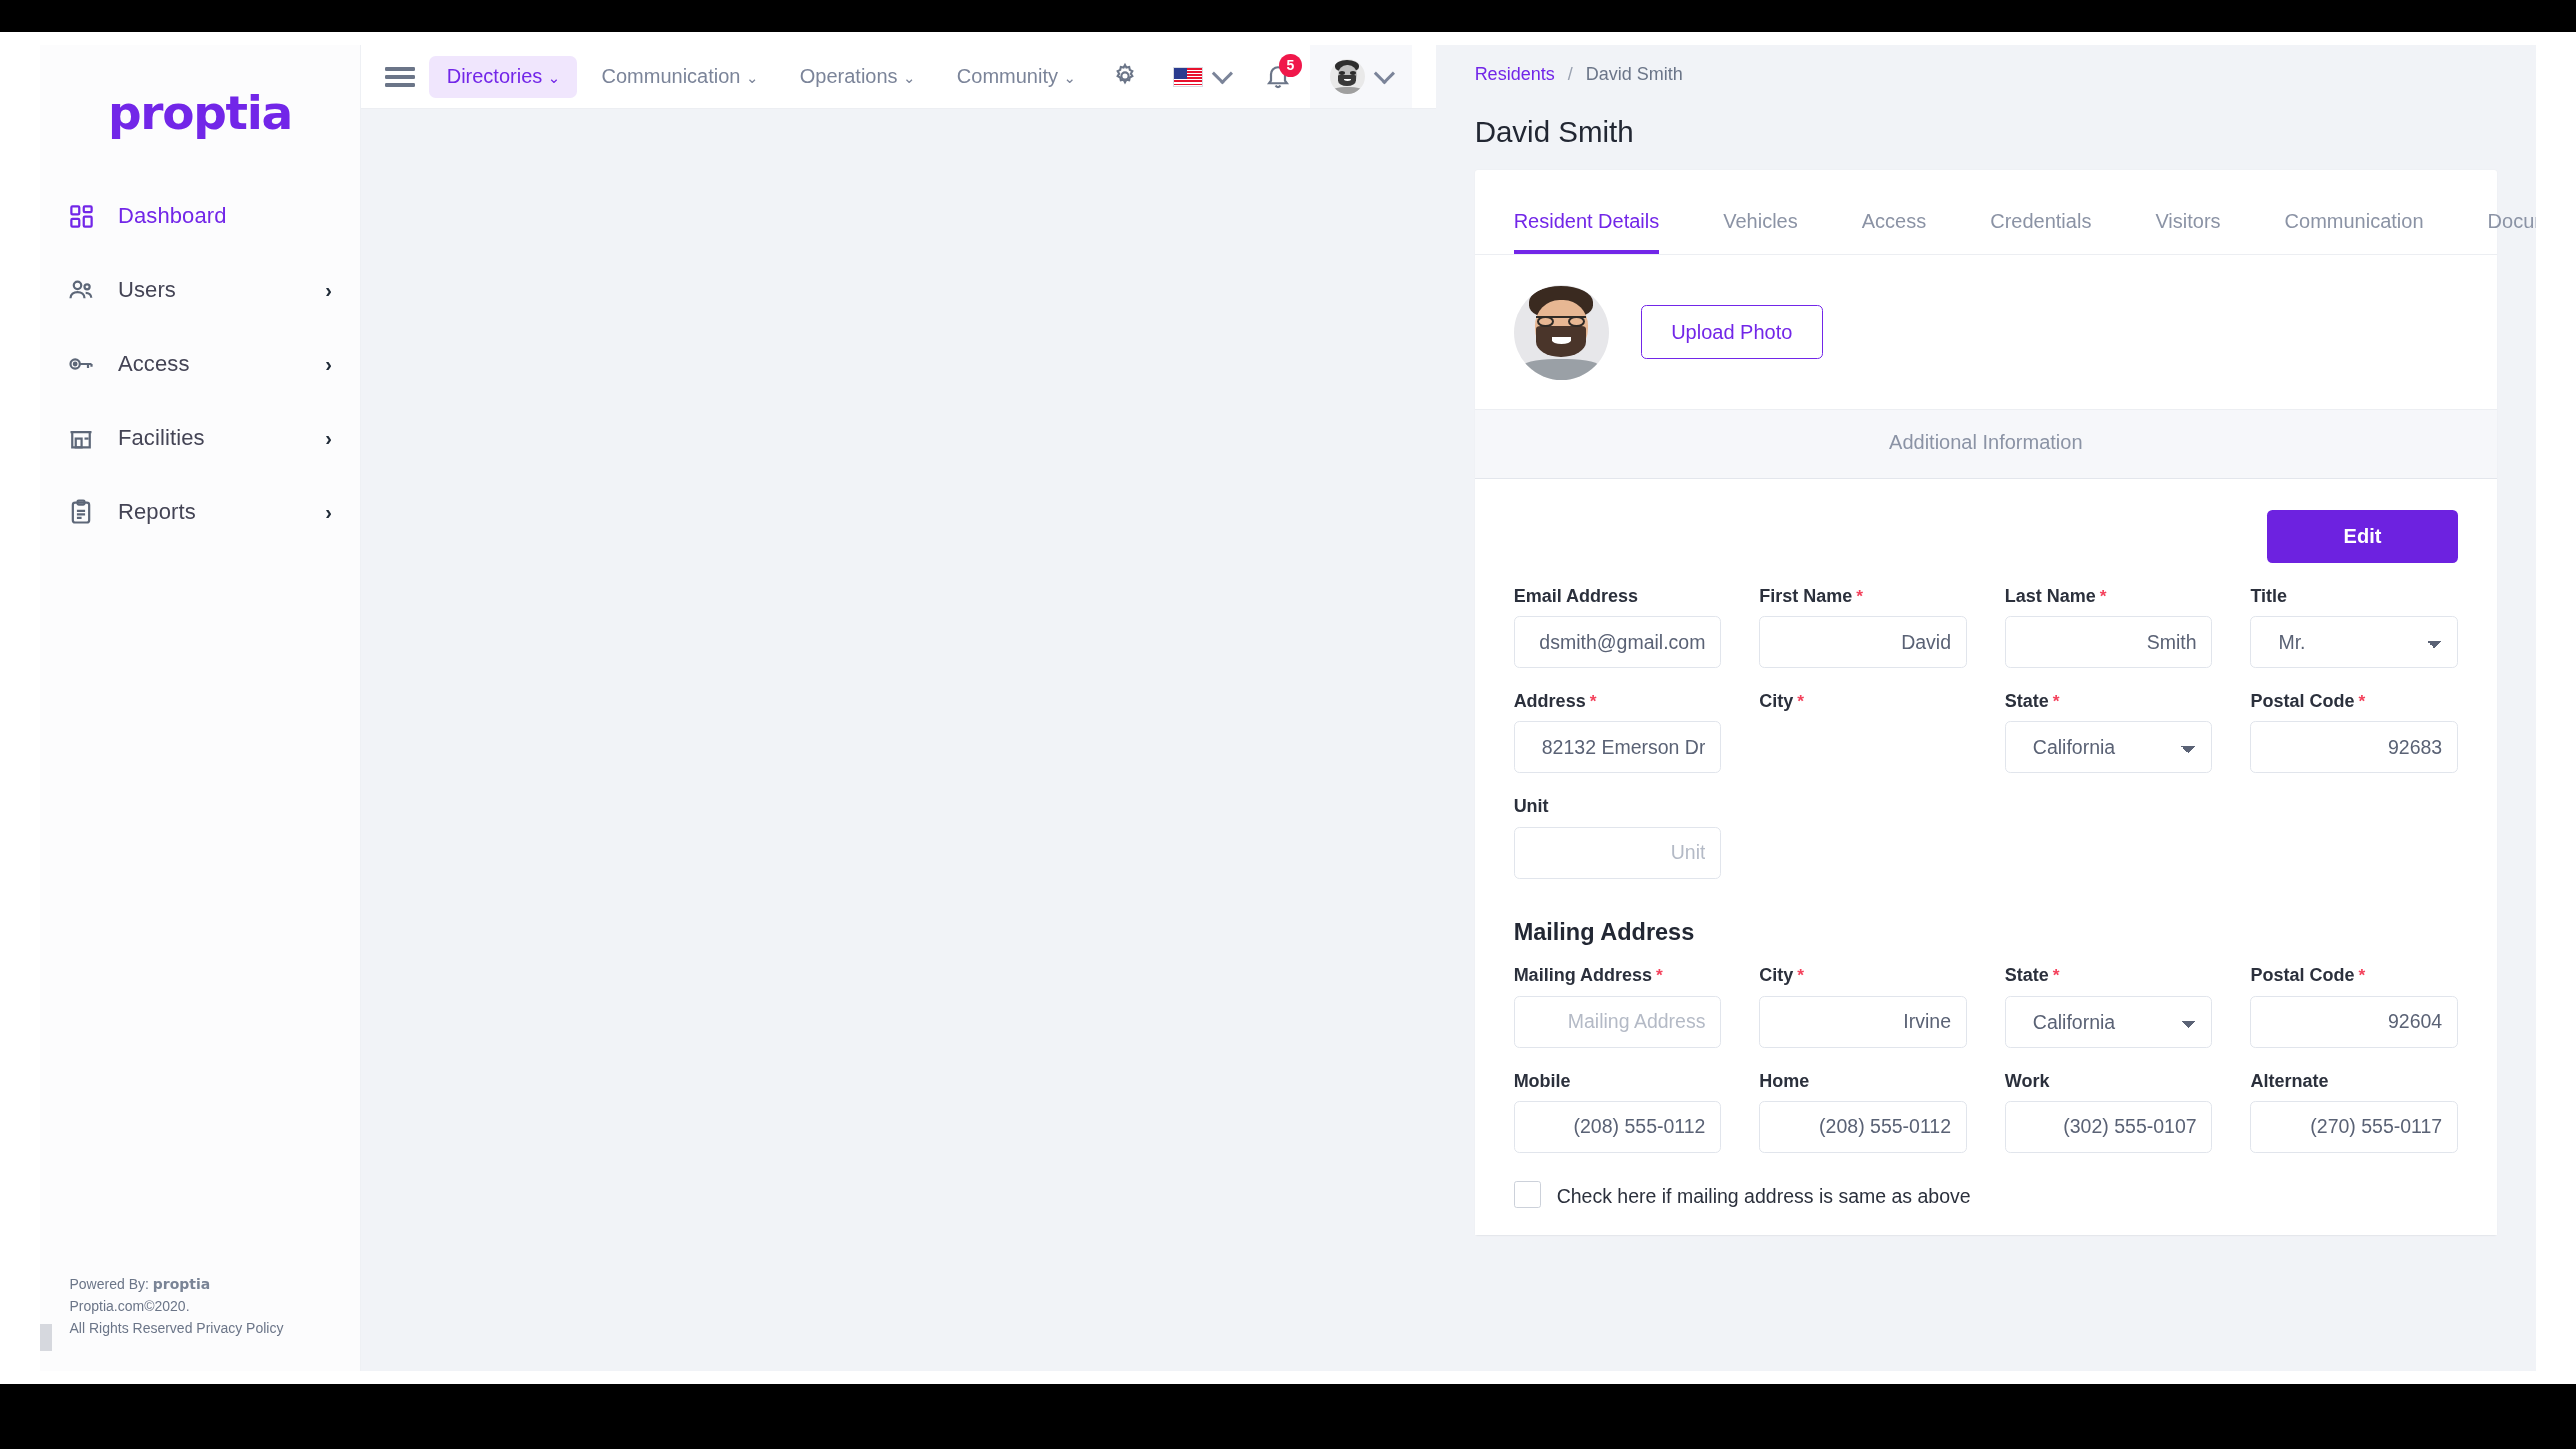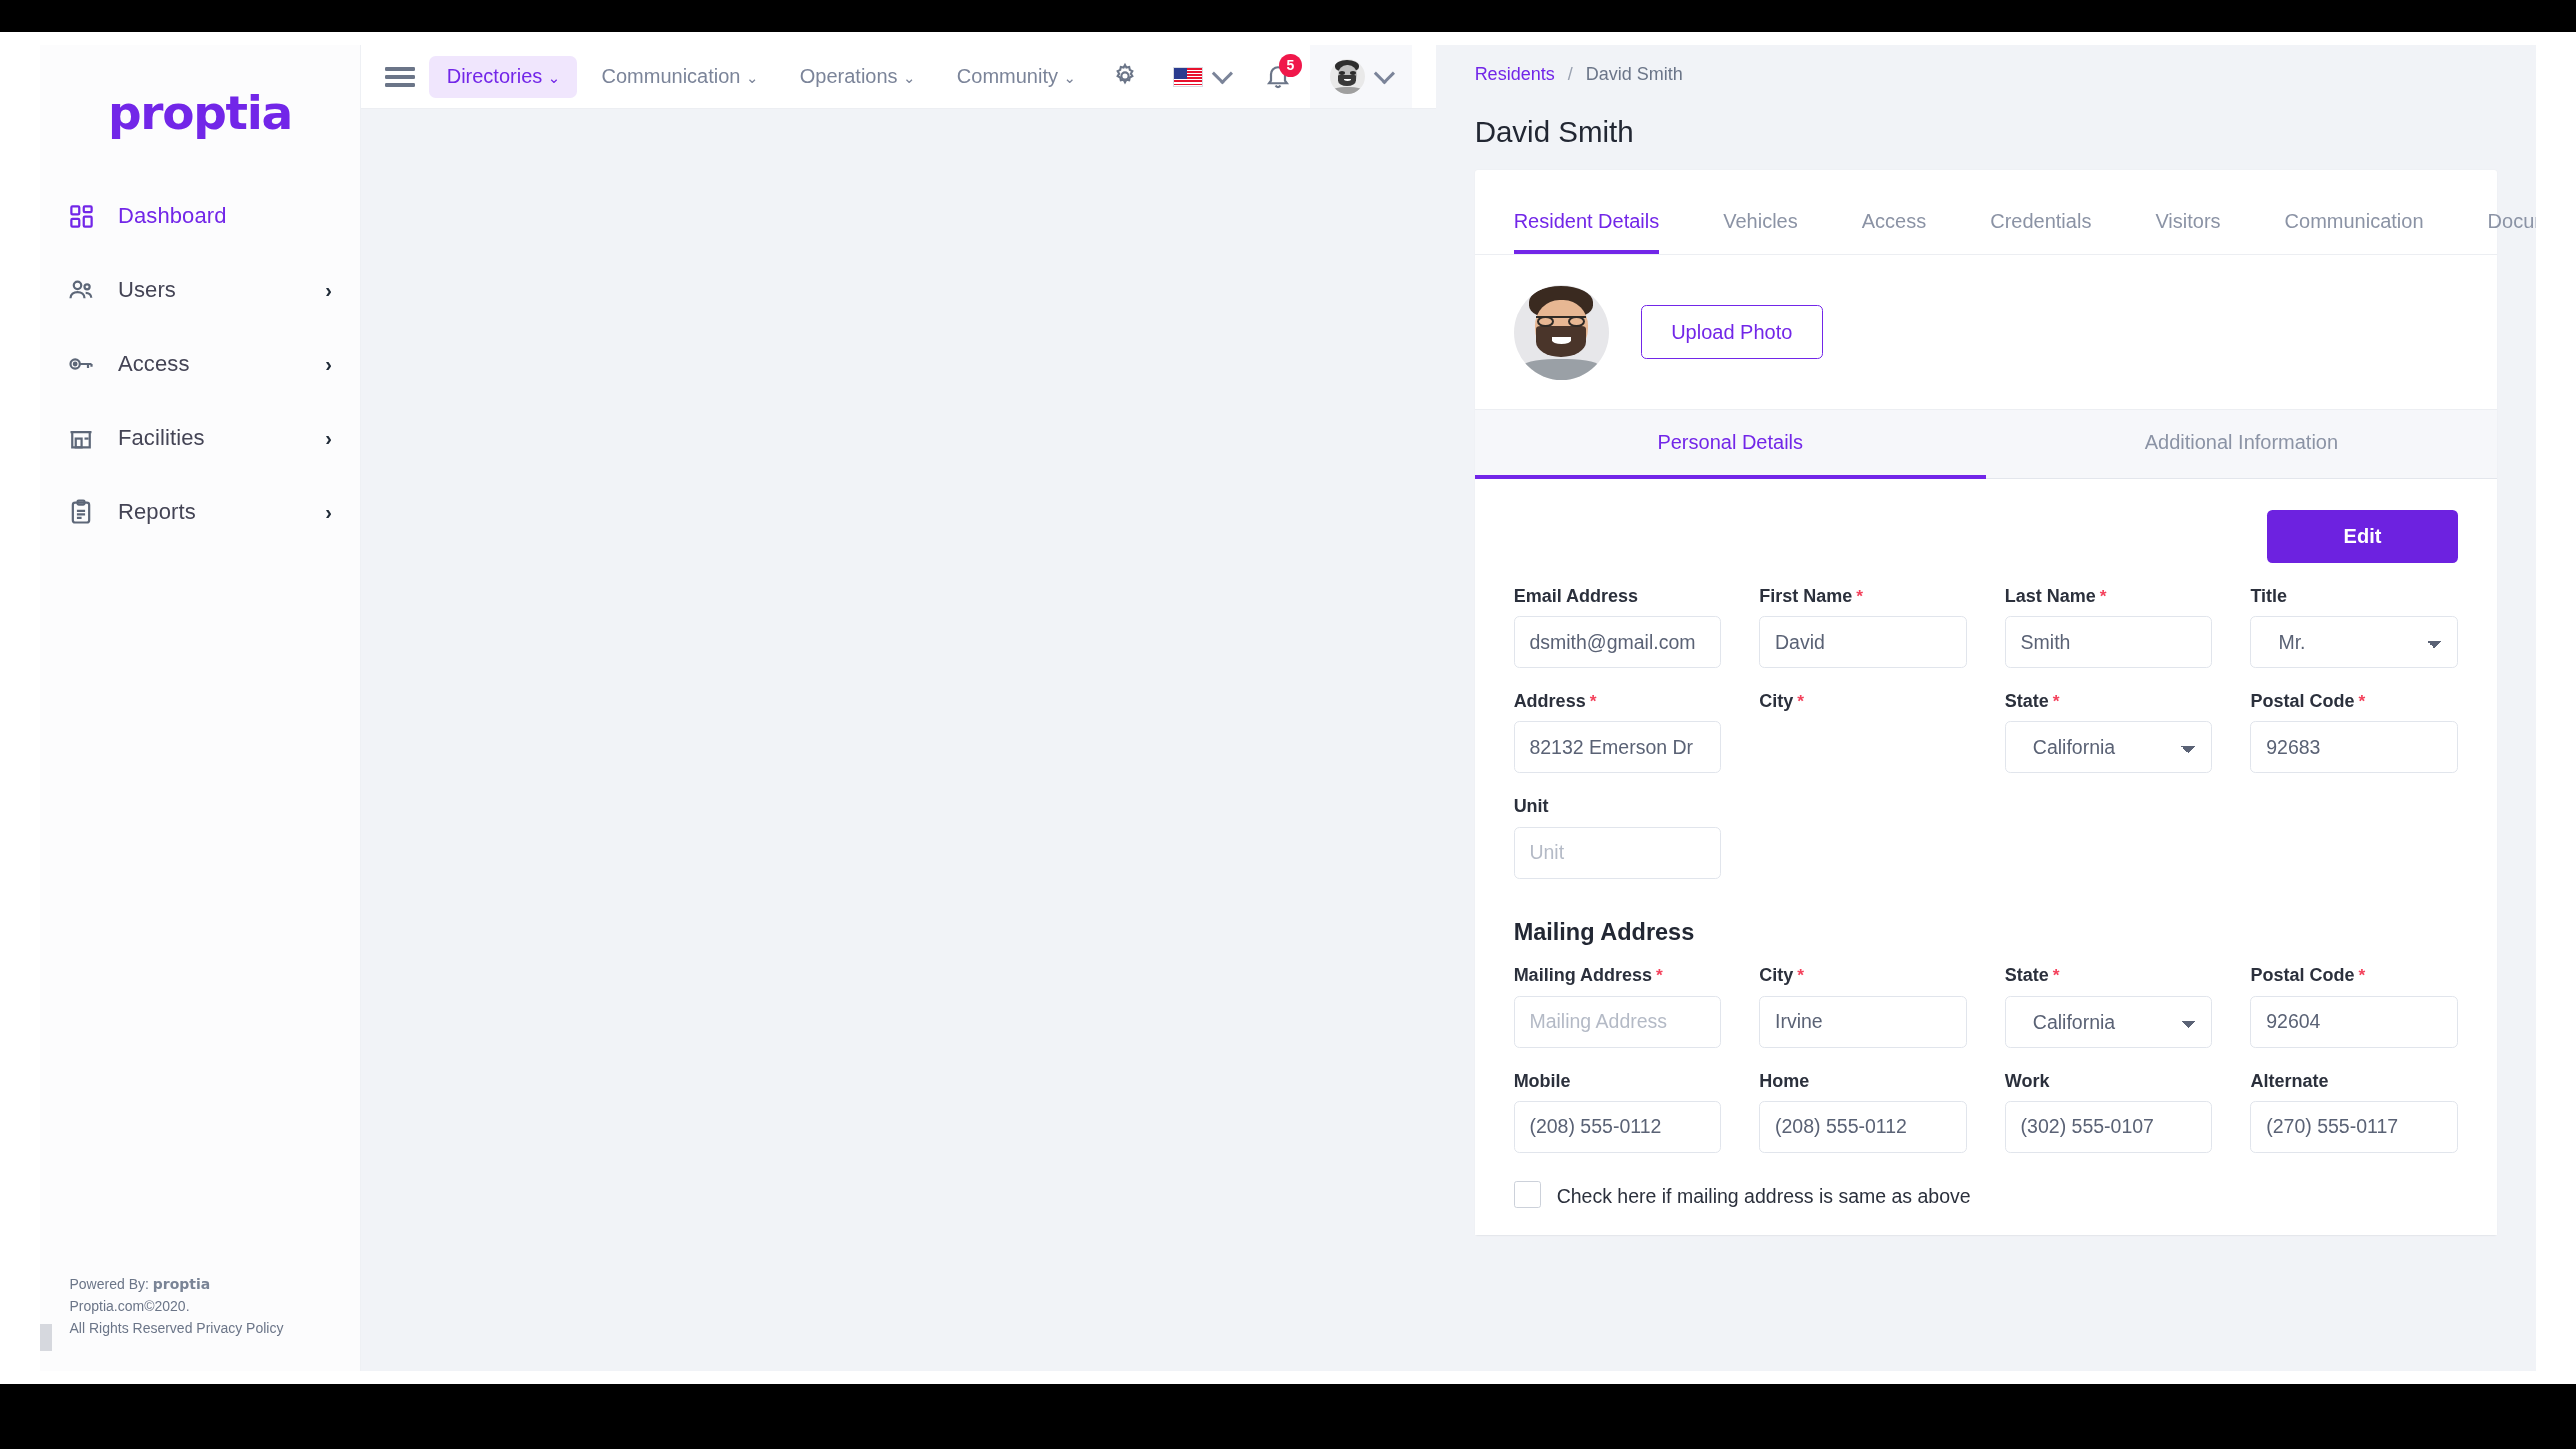--- a/index.html
+++ b/index.html
@@ -306,20 +306,21 @@
     width: 100%;
     height: 52px;
     border: 0.7px solid #e1e5ec;
     border-radius: 5.4px;
     background: #ffffff;
     font-size: 19.5px;
     color: #5a6275;
     padding: 0 14.8px;
     font-family: "Liberation Sans", sans-serif;
     outline: none;
+    text-align: right;
   }
   .inp::placeholder { color: #b4bac6; }
   .sel {
     width: 100%;
     height: 52px;
     border: 0.7px solid #e1e5ec;
     border-radius: 5.4px;
     background: #ffffff;
     font-size: 19.5px;
     color: #5a6275;
@@ -555,21 +556,20 @@
                   <span class="glasses"></span>
                   <span class="eyeL"></span>
                   <span class="eyeR"></span>
                   <span class="shirt"></span>
             </span>
           </div>
           <button class="btn-outline">Upload Photo</button>
         </div>
 
         <div class="subtabs">
-          <div class="subtab active">Personal Details</div>
           <div class="subtab">Additional Information</div>
         </div>
 
         <div class="form">
 
           <div class="edit-row">
             <button class="btn-primary">Edit</button>
           </div>
 
           <div class="grid">

